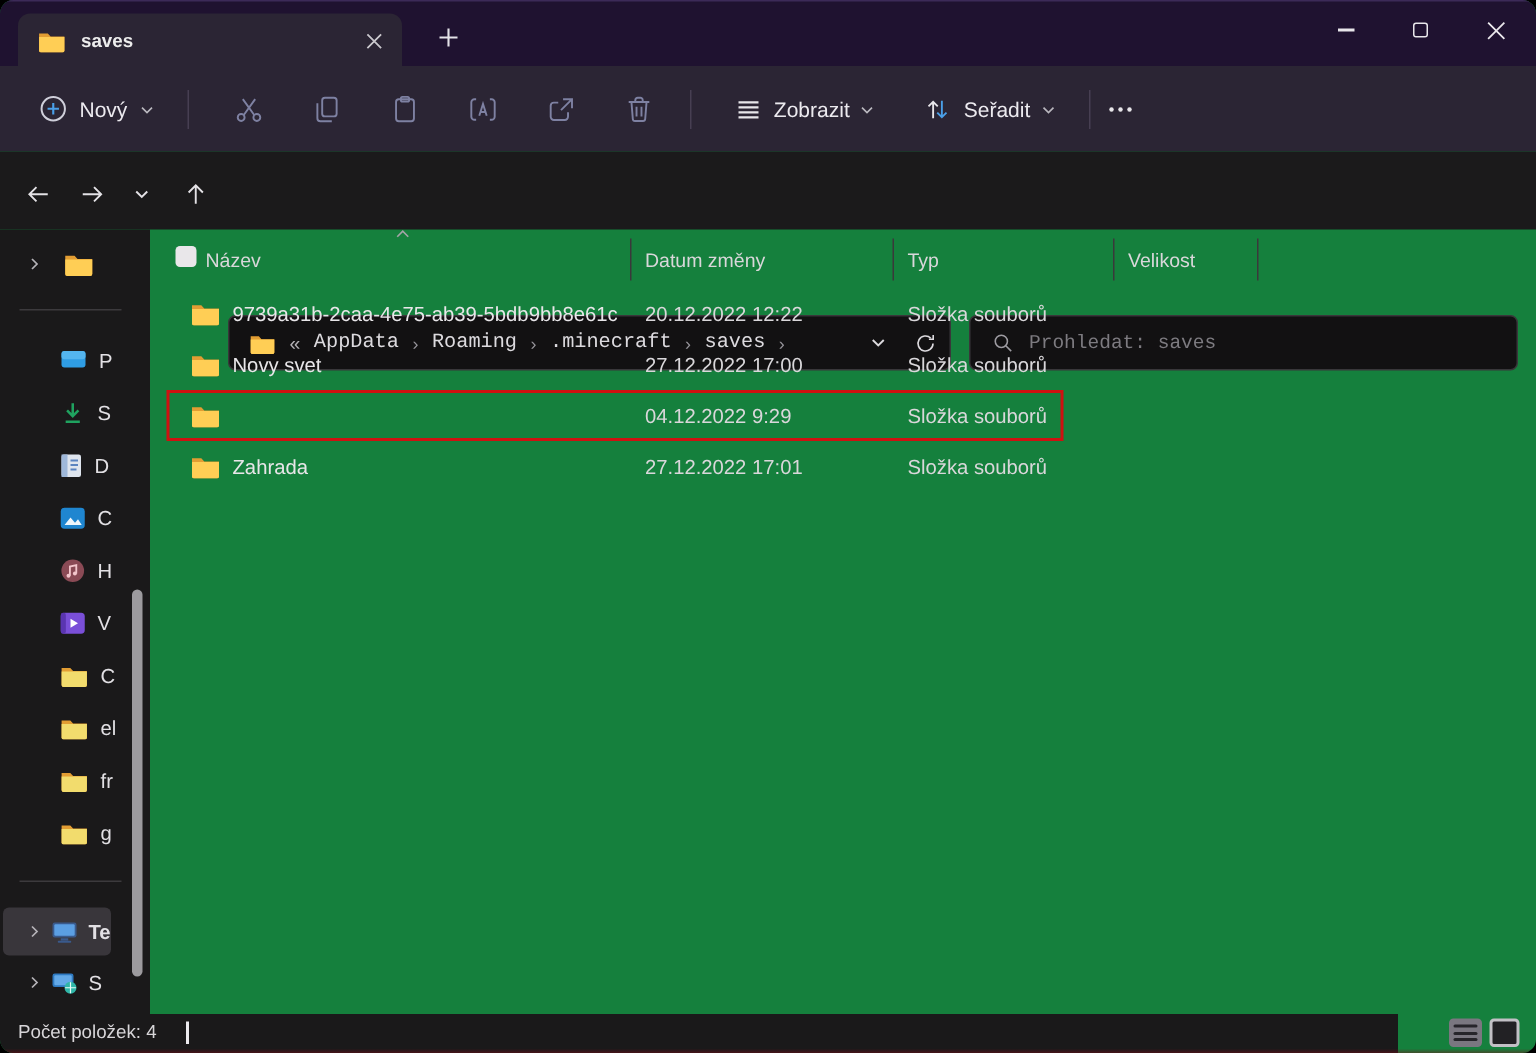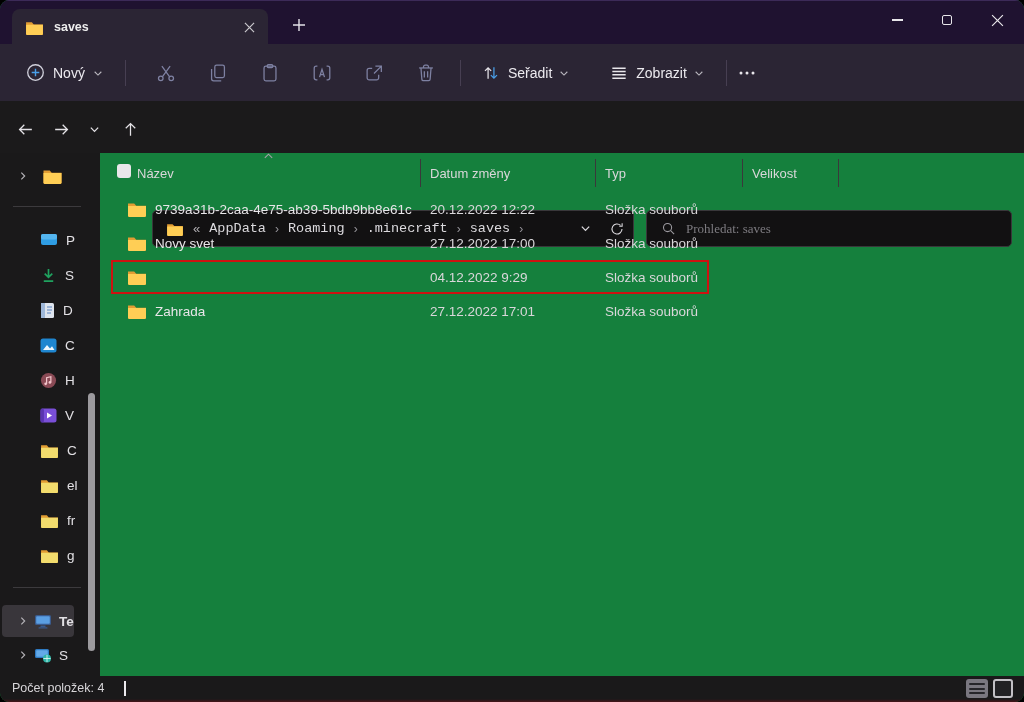--- a/index.html
+++ b/index.html
@@ -50,21 +50,21 @@
   .crumb { margin-left:9px; color:#dcdade; font-size:13.5px;font-family:Liberation Mono, monospace; }
   .crumb-sep { margin-left:9px; color:#96949a; font-size:12px; }
   .addr-right { position:absolute; right:0; top:0; height:100%; display:flex; align-items:center; }
   .addr-dd, .refresh { width:32px; height:28px; display:flex; align-items:center;
     justify-content:center; color:#dcdade; }
   .search { position:absolute; left:646px; top:109px; width:366px; height:37px;
     background:#121112; border:1px solid #39373a; border-radius:5px;
     display:flex; align-items:center; }
   .search svg { margin-left:14px; flex:none; }
   .search input { background:transparent; border:none; outline:none; color:#dcdade;
-    font-size:13px; margin-left:10px; width:300px; font-family:Liberation Serif, serif; }
+    font-size:13px; margin-left:10px; width:300px; font-family:Liberation Mono, monospace; }
   .search input::placeholder { color:#7d7b80; }
 
   
   .sidebar { position:absolute; left:0; top:153px; width:100px; height:523px; background:#1a191a; }
   .tree-root { position:absolute; left:0; top:8px; width:86px; height:30px; display:flex; align-items:center; }
   .tree-root .tchev { margin-left:18px; color:#b5b3b8; }
   .tree-root .ficon { margin-left:14px; }
   .sb-sep { position:absolute; left:13px; width:68px; height:1px; background:#3c3a3d; }
   .sb-item { position:absolute; left:40px; width:46px; height:30px; display:flex;
     align-items:center; overflow:hidden; }
@@ -90,21 +90,21 @@
   .fname { position:absolute; left:44px; top:0; height:34px; display:flex; align-items:center;
     color:#e8e6e9; font-size:13.5px; }
   .fdate { position:absolute; left:319px; top:0; height:34px; display:flex; align-items:center;
     color:#d9d7da; font-size:13.5px; }
   .ftype { position:absolute; left:494px; top:0; height:34px; display:flex; align-items:center;
     color:#d9d7da; font-size:13.5px; }
   .redbox { position:absolute; left:111px; top:260px; width:598px; height:34px;
     border:2.5px solid #ce1111; pointer-events:none; }
 
   
-  .statusbar { position:absolute; left:0; top:676px; width:1024px; height:26px; background:#1a191a; }
+  .statusbar { position:absolute; left:0; top:676px; width:932px; height:26px; background:#1a191a; }
   .count { position:absolute; left:12px; top:0; height:24px; display:flex; align-items:center;
     color:#d7d5d8; font-size:12.5px; }
   .st-div { position:absolute; left:124px; top:5px; width:1.5px; height:15px; background:#eceaee; }
   .view-details { position:absolute; left:966px; top:679px; width:22px; height:19px;
     background:#7a7780; border-radius:3px; display:flex; flex-direction:column;
     justify-content:center; gap:2.5px; padding:0 3px; }
   .view-details .ln { height:2px; background:#26252a; border-radius:1px; }
   .view-thumb { position:absolute; left:993px; top:679px; width:20px; height:19px;
     border:2px solid #c2c0c5; border-radius:3px; background:#222124; }
   .win-bottom-glow { position:absolute; left:0; top:699px; width:1024px; height:3px;
@@ -197,35 +197,35 @@
     <div class="tb-btn tb-ico32">
       <svg width="22" height="22" viewBox="0 0 24 24" fill="none" stroke="currentColor" stroke-width="1.4">
           <path d="M4.5 6.5h15"></path>
           <path d="M9.3 6.5V5.2A1.7 1.7 0 0 1 11 3.5h2a1.7 1.7 0 0 1 1.7 1.7v1.3"></path>
           <path d="M6.5 6.5l1 12.4a1.6 1.6 0 0 0 1.6 1.5h5.8a1.6 1.6 0 0 0 1.6-1.5l1-12.4"></path>
           <path d="M10.2 10v7M13.8 10v7"></path>
         </svg>
     </div>
     <div style="margin-left:8px" class="tb-sep"></div>
 
+    <div class="grp-btn" style="margin-left:16px">
+      <svg width="20" height="20" viewBox="0 0 24 24" stroke="#e8e6ea" stroke-width="1.8">
+          <path d="M4 6.2h16M4 10.2h16M4 14.2h16M4 18.2h16"></path>
+        </svg>
+      <span>Zobrazit</span>
+      <svg class="chev" width="10" height="10" viewBox="0 0 12 12" fill="none" stroke="currentColor" stroke-width="1.3">
+          <path d="M2 4.5l4 4 4-4"></path>
+        </svg>
+    </div>
     <div class="grp-btn" style="margin-left:8px">
       <svg width="20" height="20" viewBox="0 0 24 24" fill="none" stroke-width="1.5">
           <path d="M8.5 19V6M4.8 9.5L8.5 5.8l3.7 3.7" stroke="#e8e6ea"></path>
           <path d="M15.5 5v13M11.8 14.5l3.7 3.7 3.7-3.7" stroke="#4a9fe8"></path>
         </svg>
       <span>Seřadit</span>
-      <svg class="chev" width="10" height="10" viewBox="0 0 12 12" fill="none" stroke="currentColor" stroke-width="1.3">
-          <path d="M2 4.5l4 4 4-4"></path>
-        </svg>
-    </div>
-    <div class="grp-btn" style="margin-left:16px">
-      <svg width="20" height="20" viewBox="0 0 24 24" stroke="#e8e6ea" stroke-width="1.8">
-          <path d="M4 6.2h16M4 10.2h16M4 14.2h16M4 18.2h16"></path>
-        </svg>
-      <span>Zobrazit</span>
       <svg class="chev" width="10" height="10" viewBox="0 0 12 12" fill="none" stroke="currentColor" stroke-width="1.3">
           <path d="M2 4.5l4 4 4-4"></path>
         </svg>
     </div>
     <div style="margin-left:10px" class="tb-sep"></div>
     <div class="tb-btn" style="width:40px">
       <svg width="18" height="18" viewBox="0 0 18 18" fill="#e8e6ea">
           <circle cx="3" cy="9" r="1.5"></circle>
           <circle cx="9" cy="9" r="1.5"></circle>
           <circle cx="15" cy="9" r="1.5"></circle>

